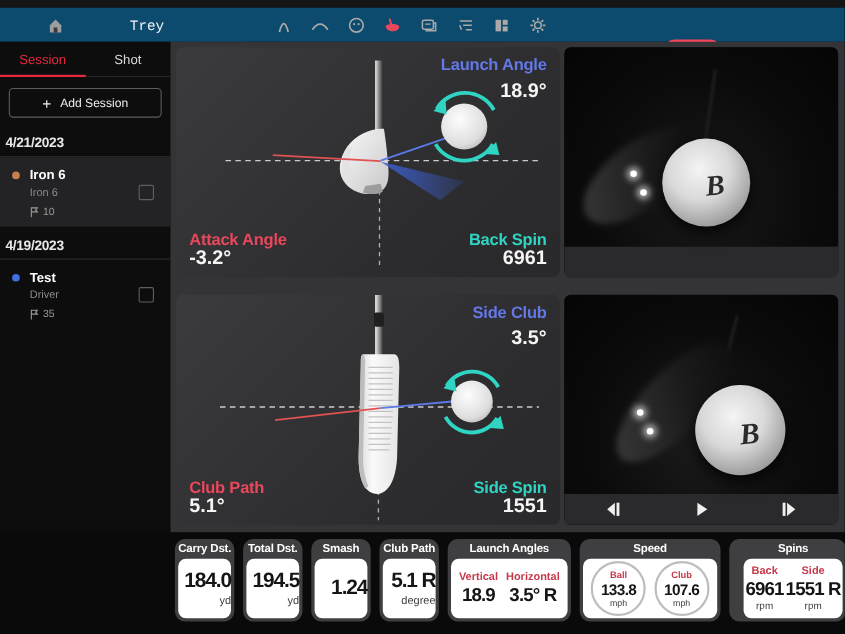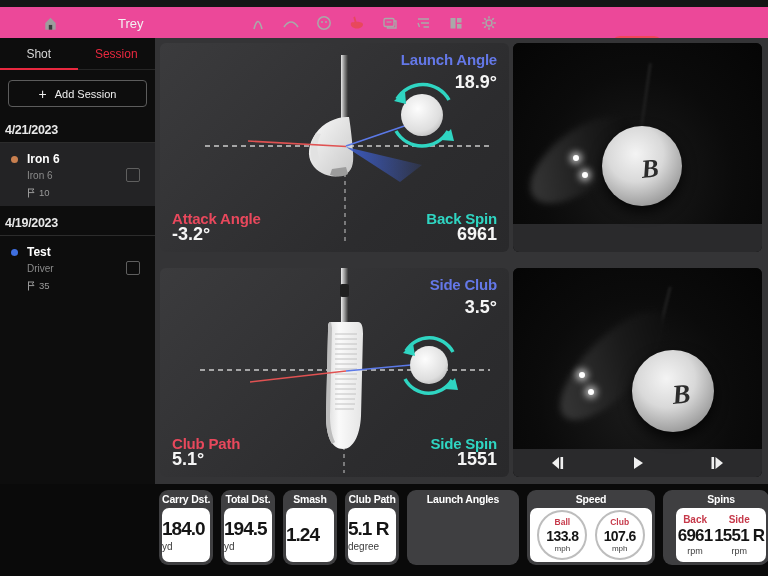--- a/index.html
+++ b/index.html
@@ -2,22 +2,22 @@
 <html><head>
 <meta charset="utf-8">
 <style>
   * { margin:0; padding:0; box-sizing:border-box; }
   html,body { width:768px; height:576px; overflow:hidden; background:#050505;
               font-family:"Liberation Sans", sans-serif; }
   .stage { position:relative; width:768px; height:576px; background:#0b0b0b; }
 
   
   .statusstrip { position:absolute; left:0; top:0; width:768px; height:7px; background:#151515; }
-  .topbar { position:absolute; left:0; top:7px; width:768px; height:31px; background:#ec4899;
-            display:flex; align-items:center; }
+  .topbar { position:absolute; left:0; top:7px; width:768px; height:31px; background:#0c4a6e;
+            display:flex; align-items:center;font-family:Liberation Mono, monospace; }
   .home-btn { position:absolute; left:40px; top:6px; width:20px; height:20px; display:flex;
               align-items:center; justify-content:center; }
   .user-name { position:absolute; left:118px; top:9px; color:#f2f2f2; font-size:13px; }
   .top-icons { position:absolute; left:248px; top:0; height:31px; display:flex; align-items:center; gap:14px; }
   .ticon { width:19px; height:19px; display:flex; align-items:center; justify-content:center; }
   .badges { position:absolute; right:13px; top:5px; display:flex; gap:24px; align-items:center; }
   .pill-ready { background:#f2455c; color:#fff; font-size:10.5px; font-weight:bold;
                 padding:3px 10px; border-radius:10px; }
   .pill-linked { background:#4ce08a; color:#0b4a2c; font-size:10.5px; font-weight:bold;
                  padding:2px 9px 2px 1px; border-radius:10px; display:flex; align-items:center; gap:4px;margin-top:48px; }
@@ -83,21 +83,21 @@
   .pbtn { width:22px; height:20px; display:flex; align-items:center; justify-content:center; }
 
   
   .bottombar { position:absolute; left:0; top:484px; width:768px; height:92px; background:#0a0a0a;
                display:flex; align-items:flex-start; gap:8px; padding:6px 4px 0 159px; }
   .mcard { background:#3f3f41; border-radius:9px; padding:0 3px 3px 3px; height:75px;
            display:flex; flex-direction:column; flex-shrink:0; }
   .mcard-title { color:#fff; font-size:10.5px; font-weight:bold; text-align:center;
                  height:18px; line-height:18px; letter-spacing:-0.2px; white-space:nowrap; }
   .mcard-body { background:#fff; border-radius:7px; flex:1; display:flex; flex-direction:column;
-                align-items:flex-start; justify-content:center; }
+                align-items:flex-end; justify-content:center; }
   .w53 { width:54px; } .w110 { width:112px; } .w128 { width:128px; } .w104 { width:106px;padding-left:13px; }
   .mval { color:#151515; font-size:19px; font-weight:bold; letter-spacing:-1px; white-space:nowrap; }
   .munit { color:#3c3c3c; font-size:10px; margin-top:1px; }
   .pair-row { display:flex; width:100%; justify-content:space-evenly; align-items:center; }
   .pair { display:flex; flex-direction:column; align-items:center; }
   .plabel { color:#c6394a; font-size:10px; font-weight:bold; }
   .pval { color:#151515; font-size:17px; font-weight:bold; letter-spacing:-0.8px; margin-top:1px; white-space:nowrap; }
   .punit { color:#3c3c3c; font-size:9px; margin-top:0; }
   .circ { width:50px; height:50px; border:2px solid #bdbdbd; border-radius:50%;
           display:flex; flex-direction:column; align-items:center; justify-content:center; }
@@ -187,22 +187,22 @@
               <path d="M5.5 6.5 H4 A2.5 2.5 0 0 1 4 1.5 H6 M8.5 2.5 H10 A2.5 2.5 0 0 1 10 7.5 H8 M4.8 4.5 H9.2" stroke="#0b4a2c" stroke-width="1.3" fill="none" transform="rotate(-20 7 4.5)"></path>
             </svg>
         </span>
         <span>linked</span>
       </div>
     </div>
   </div>
 
   <div class="sidebar">
     <div class="side-tabs">
+      <div class="side-tab active">Session</div>
       <div class="side-tab">Shot</div>
-      <div class="side-tab active">Session</div>
       <div class="tab-underline"></div>
     </div>
     <div class="add-btn">
       <span class="plus">+</span>
       <span>Add Session</span>
     </div>
 
     <div class="date-label">4/21/2023</div>
     <div class="divider"></div>
     <div class="s-item selected">
@@ -413,20 +413,32 @@
     <div class="mcard w53">
       <div class="mcard-title">Club Path</div>
       <div class="mcard-body">
         <div class="mval">5.1 R</div>
         <div class="munit">degree</div>
       </div>
     </div>
 
     <div class="mcard w110">
       <div class="mcard-title">Launch Angles</div>
+      <div class="mcard-body">
+        <div class="pair-row">
+          <div class="pair">
+            <div class="plabel">Vertical</div>
+            <div class="pval">18.9</div>
+          </div>
+          <div class="pair">
+            <div class="plabel">Horizontal</div>
+            <div class="pval">3.5° R</div>
+          </div>
+        </div>
+      </div>
     </div>
 
     <div class="mcard w128">
       <div class="mcard-title">Speed</div>
       <div class="mcard-body">
         <div class="pair-row">
           <div class="circ">
             <div class="plabel">Ball</div>
             <div class="pval">133.8</div>
             <div class="punit">mph</div>

